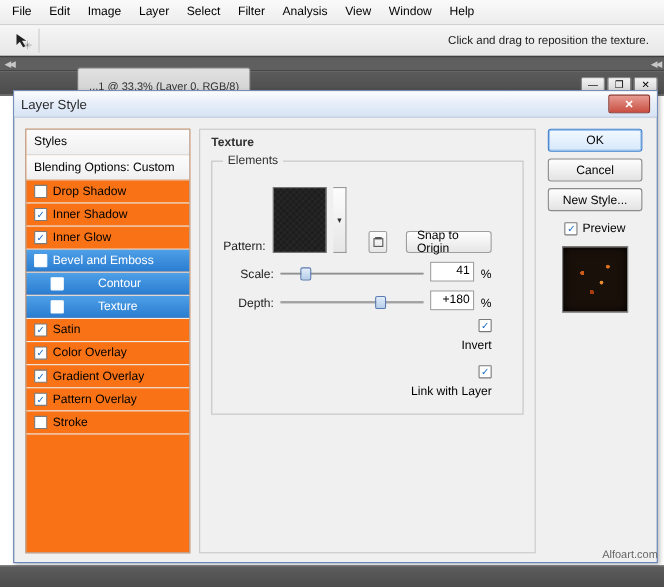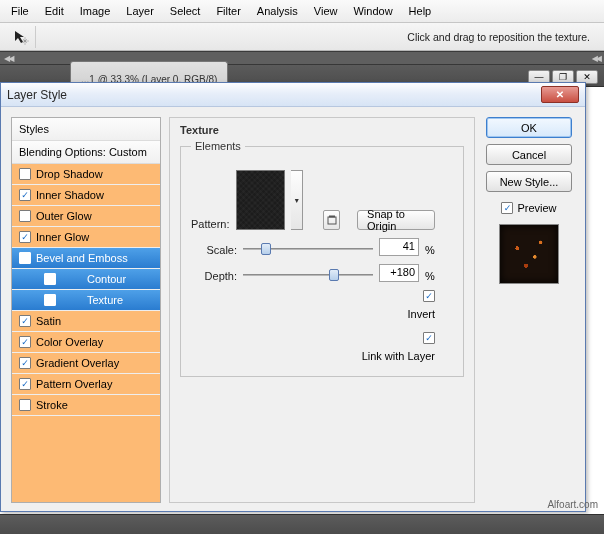--- a/index.html
+++ b/index.html
@@ -15,31 +15,31 @@
 .handlebar { background: #5f5f5f; height: 14px; display:flex; align-items:center; padding:0 4px; border-top:1px solid #3a3a3a; border-bottom: 1px solid #373737; }
 .handlebar .arrows { color:#c8c8c8; font-size:8px; letter-spacing:-2px; }
 .handlebar .right { margin-left:auto; }
 
 .tabstrip { background: linear-gradient(#5b5b5b,#4c4c4c); height: 22px; display:flex; align-items:flex-end; padding-left: 70px; border-bottom: 1px solid #2e2e2e;}
 .doctab { background: linear-gradient(#e1e1e1,#d1d1d1); height: 18px; padding: 12px 10px; border: 1px solid #777; border-bottom: none; border-radius: 3px 3px 0 0; color:#333; font-size:10px; position:relative;}
 .winbtns { margin-left:auto; display:flex; gap:2px; margin-right:6px; margin-bottom:2px;}
 .winbtn { width:22px;height:14px;background:linear-gradient(#f3f3f3,#d6d6d6);border:1px solid #888;border-radius:2px;display:flex;align-items:center;justify-content:center;font-size:9px;}
 
 
-.dialog { position:absolute; left:0; top:82px; width:586px; height:430px; border:1px solid #5a7ab0; box-shadow: 2px 2px 4px rgba(0,0,0,.25); background:#f0f0f0; }
+.dialog { position:absolute; left:12px; top:82px; width:586px; height:430px; border:1px solid #5a7ab0; box-shadow: 2px 2px 4px rgba(0,0,0,.25); background:#f0f0f0; }
 .dlg-title { background: linear-gradient(#fdfdfe,#e7eef9 45%,#d7e4f5); height:24px; display:flex; align-items:center; padding:0 6px; border-bottom:1px solid #b7c7df; }
 .dlg-title .txt { color:#2a2a2a; font-size:12px; }
 .dlg-title .closebox { margin-left:auto; width:38px; height:17px; background:linear-gradient(#e79b94,#c94f41); border:1px solid #8c3026; border-radius:2px; display:flex;align-items:center;justify-content:center; color:#fff; font-weight:bold; font-size:10px;}
 .dlg-body { display:flex; padding:10px 10px 8px 10px; height:calc(100% - 24px); gap:8px; }
 
 
-.styles-panel { width:150px; border:1px solid #aeaeae; background:#fdba74; display:flex; flex-direction:column; }
+.styles-panel { width:150px; border:1px solid #aeaeae; background:#f97316; display:flex; flex-direction:column; }
 .styles-head, .styles-sub { padding:5px 7px; border-bottom:1px solid #dcdcdc; background:linear-gradient(#fcfcfc,#f0f0f0); }
 .style-item { padding:4px 7px; display:flex; align-items:center; gap:5px; border-bottom:1px solid #eee; cursor:default; }
-.style-item.indent { padding-left: 32px; gap: 31px; }
+.style-item.indent { padding-left: 22px; gap: 31px; }
 .style-item.active { background: linear-gradient(#4ea0e8,#2a7cd0); color:#fff; }
 .cb { width:12px; height:12px; border:1px solid #7a7a7a; background:#fff; display:inline-flex; align-items:center; justify-content:center; font-size:9px; color:#1769c4; border-radius:1px;}
 .cb.checked::after { content:"✓"; }
 .cb.active { border-color:#fff; color:#fff; }
 
 
 .settings { flex:1; border:1px solid #c8c8c8; background: #f0f0f0; padding:6px 10px; }
 .settings .grp-title { font-weight:bold; color:#333; margin-bottom:4px; font-size:11px;}
 fieldset.elements { border:1px solid #c4c4c4; padding:10px 28px 14px 10px; background:#f0f0f0;}
 fieldset.elements legend { padding:0 4px; color:#333; }
@@ -118,24 +118,20 @@
       <div id="styles-container">
           <div class="style-item">
             <span class="cb"></span>
             <span>Drop Shadow</span>
           </div>
           <div class="style-item">
             <span class="cb checked"></span>
             <span>Inner Shadow</span>
           </div>
           <div class="style-item">
-            <span class="cb"></span>
-            <span>Outer Glow</span>
-          </div>
-          <div class="style-item">
             <span class="cb checked"></span>
             <span>Inner Glow</span>
           </div>
           <div class="style-item active">
             <span class="cb checked active"></span>
             <span>Bevel and Emboss</span>
           </div>
           <div class="style-item indent active">
             <span class="cb checked active"></span>
             <span>Contour</span>

